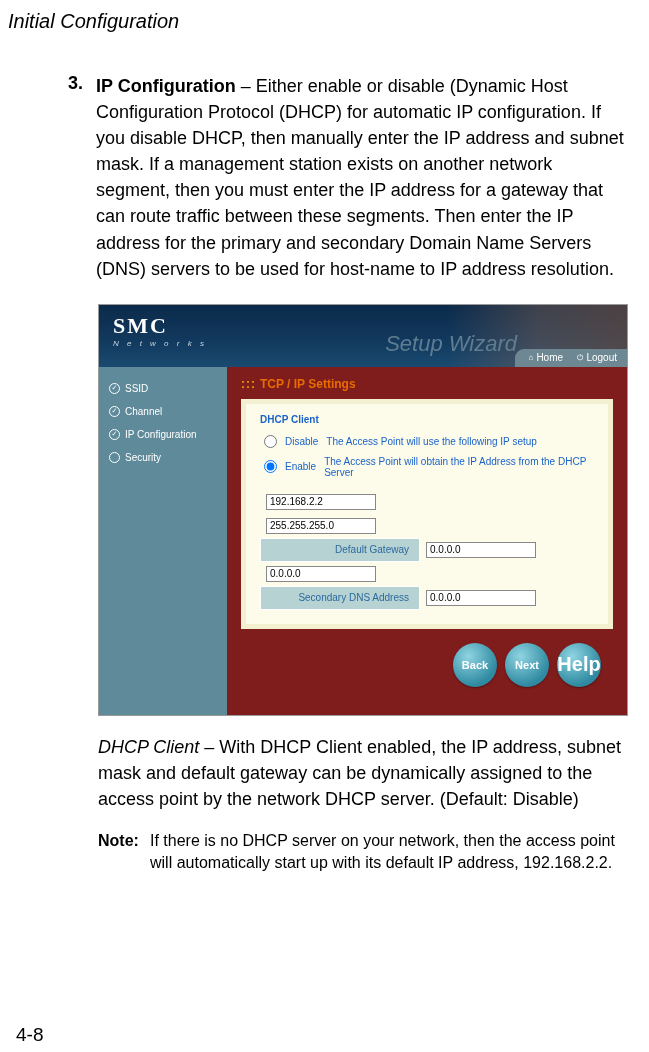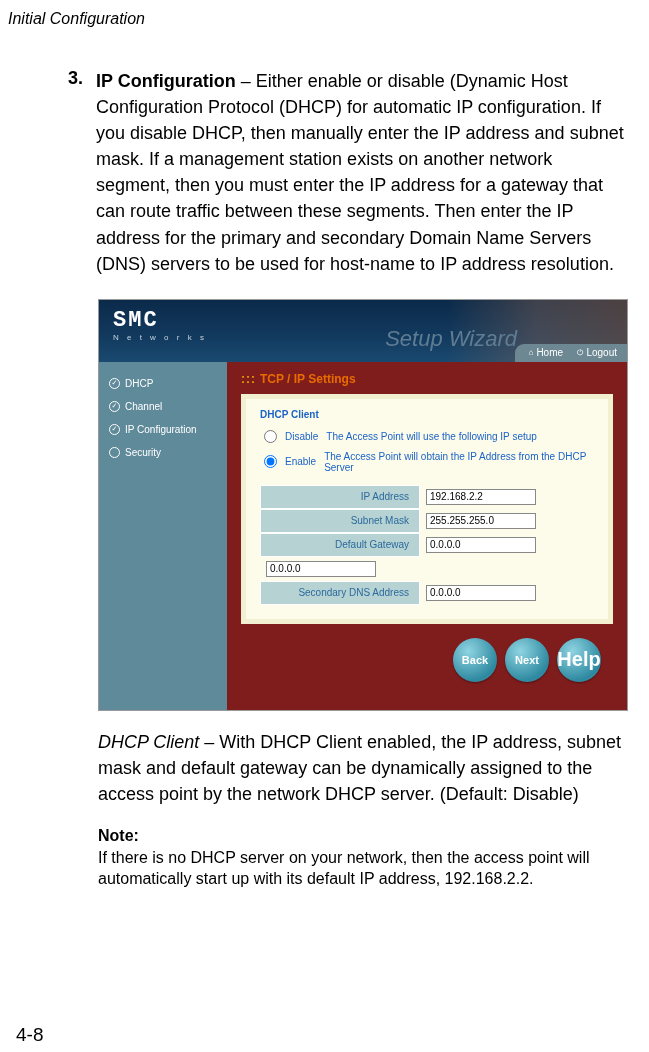--- a/index.html
+++ b/index.html
@@ -7,21 +7,21 @@
     font-family: Arial, Helvetica, sans-serif;
     width: 649px;
     height: 1052px;
     background: #fff;
     color: #000;
     position: relative;
     padding: 10px 8px 8px 8px;
   }
   .page-header {
     font-style: italic;
-    font-size: 16px;
+    font-size: 20px;
     margin-bottom: 40px;
   }
   .step-block {
     margin-left: 60px;
     margin-right: 10px;
   }
   .step-row { display: flex; }
   .step-num {
     font-weight: bold;
     font-size: 18px;
@@ -42,22 +42,22 @@
   .fig-head {
     background: linear-gradient(#0b2a4a,#123a5f 60%,#1a4a70);
     height: 62px;
     position: relative;
     color: #fff;
   }
   .fig-logo {
     position:absolute; left:14px; top:8px;
     display:flex; flex-direction:column;
   }
-  .fig-logo-main { font-weight:bold; font-size:22px; letter-spacing:2px; color:#fff; font-family: Liberation Mono, monospace; }
-  .fig-logo-sub { font-size:8px; letter-spacing:3px; color:#c7d3dd; }
+  .fig-logo-main { font-weight:bold; font-size:22px; letter-spacing:2px; color:#fff; font-family: Liberation Serif, serif; }
+  .fig-logo-sub { font-size:8px; letter-spacing:3px; color:#c7d3dd;font-style:italic; }
   .fig-wizard {
     position:absolute; right:110px; top:26px;
     font-size:22px; color:#5f7d92; font-style:italic;
     font-family: Liberation Sans, sans-serif;
   }
   .fig-gradient {
     position:absolute; right:0; top:0; width:180px; height:62px;
     background: linear-gradient(90deg, rgba(90,120,140,0) 0%, rgba(140,100,80,0.4) 50%, rgba(120,80,60,0.6) 100%);
   }
   .fig-navbar {
@@ -129,21 +129,20 @@
   .rbtn.help { font-size:20px; }
   .dhcp-para {
     margin:0 10px 0 90px;
     font-size:18px; line-height:1.45;
   }
   .dhcp-para i { font-style: italic; }
   .note-block {
     margin:18px 10px 0 90px;
     font-size:16px; line-height:1.35;
     display:flex;
-    flex-direction:column;
   }
   .note-label { font-weight:bold; min-width:52px; }
   .page-num {
     position:absolute; left:16px; bottom:6px;
     font-size:19px;
   }
 </style>
 </head>
 <body>
 
@@ -174,21 +173,21 @@
       <span>
           <span class="triang">⏻</span>
           <span>Logout</span>
         </span>
     </div>
   </div>
   <div class="fig-body">
     <div class="fig-sidebar">
       <div class="item">
           <span class="check-circle done"></span>
-          <span>DHCP</span>
+          <span>SSID</span>
         </div>
       <div class="item">
           <span class="check-circle done"></span>
           <span>Channel</span>
         </div>
       <div class="item">
           <span class="check-circle done"></span>
           <span>IP Configuration</span>
         </div>
       <div class="item">
@@ -205,27 +204,25 @@
           <span>Disable</span>
           <span class="desc">The Access Point will use the following IP setup</span>
         </label>
         <label class="radio-row">
           <input type="radio" name="dhcp" checked="" style="">
           <span>Enable</span>
           <span class="desc">The Access Point  will obtain the IP Address from the DHCP Server</span>
         </label>
         <div class="ip-table">
           <div class="ip-row">
-              <div class="ip-label">IP Address</div>
               <div class="ip-val">
                 <input value="192.168.2.2" style="">
               </div>
             </div>
           <div class="ip-row">
-              <div class="ip-label">Subnet Mask</div>
               <div class="ip-val">
                 <input value="255.255.255.0" style="">
               </div>
             </div>
           <div class="ip-row">
               <div class="ip-label">Default Gateway</div>
               <div class="ip-val">
                 <input value="0.0.0.0" style="">
               </div>
             </div>

